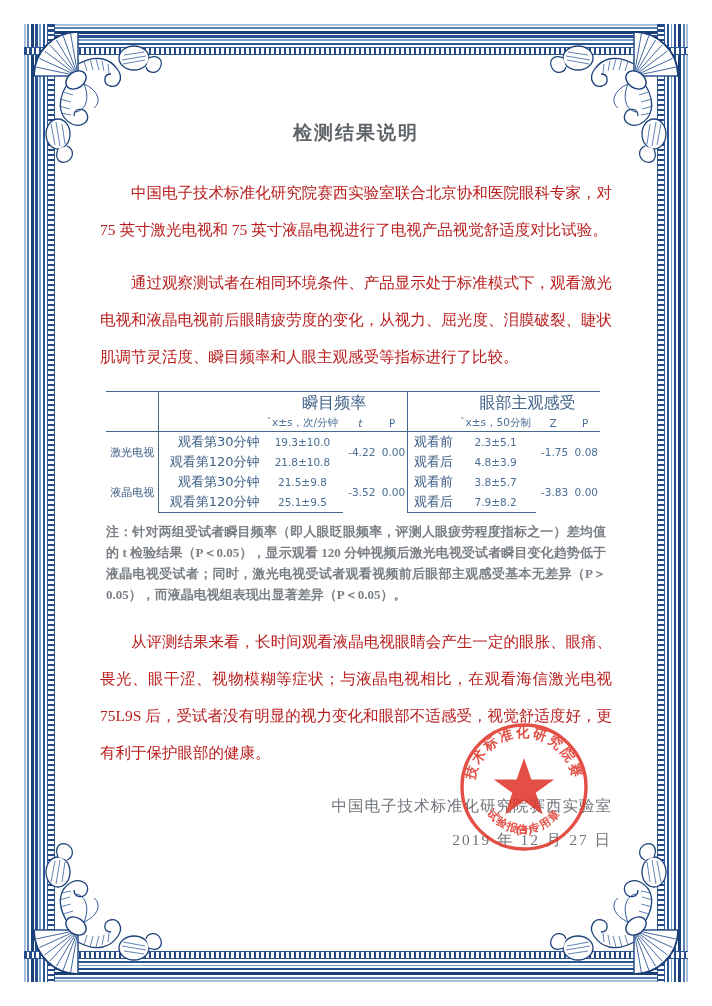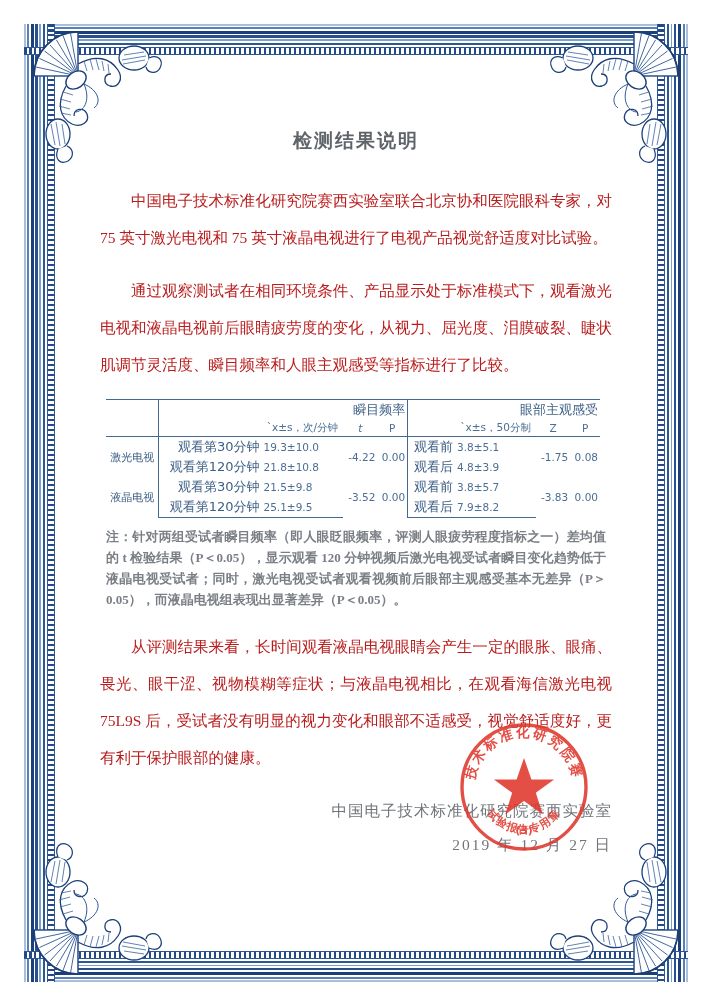--- a/index.html
+++ b/index.html
@@ -74,21 +74,21 @@
 
   
   .corner{position:absolute;width:150px;height:150px;}
   .corner svg{width:100%;height:100%;display:block;}
   .corner.tl{top:14px;left:14px;}
   .corner.tr{top:14px;right:14px;transform:scaleX(-1);}
   .corner.bl{bottom:14px;left:14px;transform:scaleY(-1);}
   .corner.br{bottom:14px;right:14px;transform:scale(-1,-1);}
 
   
-  .content{position:absolute;left:100px;top:128px;width:512px;}
+  .content{position:absolute;left:100px;top:120px;width:512px;}
 
   .doc-title{
     text-align:center;font-size:19px;font-weight:bold;color:#5f6469;
     font-family:"DejaVu Sans","Liberation Sans",sans-serif;
     letter-spacing:2px;margin:0 0 28px 0;
   }
 
   p.para{
     margin:0 0 16px 0;
     font-size:15.5px;line-height:37px;text-indent:2em;
@@ -103,25 +103,25 @@
     font-family:"DejaVu Sans","Liberation Sans",sans-serif;
     font-size:10.5px;color:#5d7390;
   }
   table.stats th, table.stats td{
     padding:1px 2px;font-weight:normal;white-space:nowrap;
   }
   tr.rule-top > *{border-top:1.4px solid #44688f;}
   tr.rule-mid > *{border-bottom:1.1px solid #44688f;}
   tr.rule-bot > *{border-bottom:1.4px solid #44688f;}
   .vsep{border-left:1.1px solid #44688f;}
-  .grp-head{text-align:right;font-weight:bold;color:#3d5f86;font-size:13px;}
+  .grp-head{text-align:center;font-weight:bold;color:#3d5f86;font-size:16px;}
   .col-head{text-align:center;color:#4a6e95;margin-top:28px;}
   .rowlabel{text-align:center;color:#3d5f86;font-weight:bold;font-size:11px;}
   .cond{text-align:right;color:#3d5f86;font-weight:bold;font-size:13px;padding-left:6px;}
-  .val{color:#4a6e95;}
+  .val{text-align:center;color:#4a6e95;}
   .stat{text-align:right;color:#4a6e95;}
 
   .note{
     font-size:13px;line-height:21px;text-align:justify;
     color:#7a7f85;margin:4px 6px 18px 6px;font-weight:bold;
   }
 
   
   .sign{margin-top:18px;text-align:right;position:relative;}
   .sign .org{font-size:15.5px;color:#70757b;letter-spacing:1px;line-height:34px;}
@@ -402,21 +402,21 @@
       </thead>
       <tbody>
 
         <tr>
           <td class="rowlabel" rowspan="2">激光电视</td>
           <td class="cond vsep">观看第30分钟</td>
           <td class="val">19.3±10.0</td>
           <td class="stat" rowspan="2">-4.22</td>
           <td class="stat" rowspan="2">0.00</td>
           <td class="cond vsep">观看前</td>
-          <td class="val">3.8±5.1</td>
+          <td class="val">2.3±5.1</td>
           <td class="stat" rowspan="2">-1.75</td>
           <td class="stat" rowspan="2">0.08</td>
         </tr>
         <tr>
           <td class="cond vsep">观看第120分钟</td>
           <td class="val">21.8±10.8</td>
           <td class="cond vsep">观看后</td>
           <td class="val">4.8±3.9</td>
         </tr>
 

